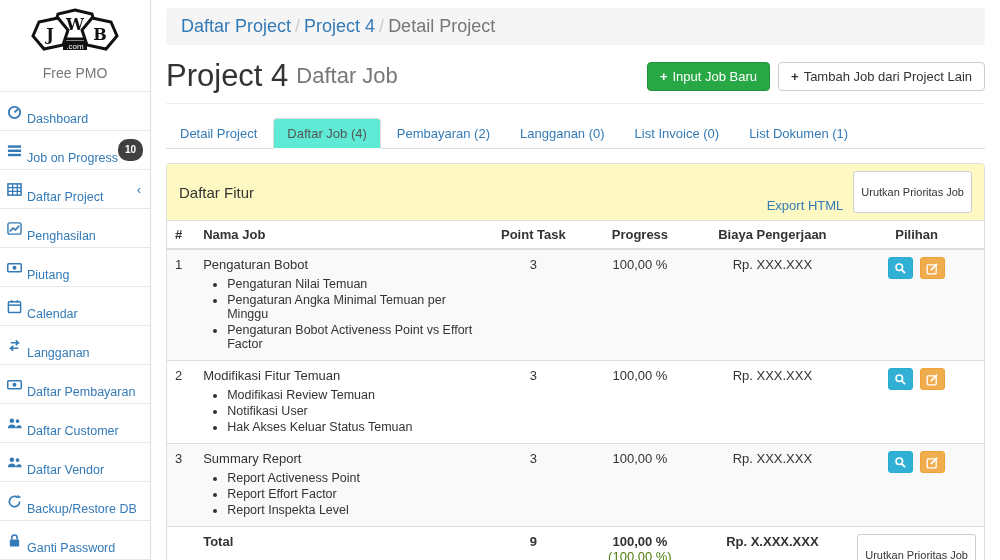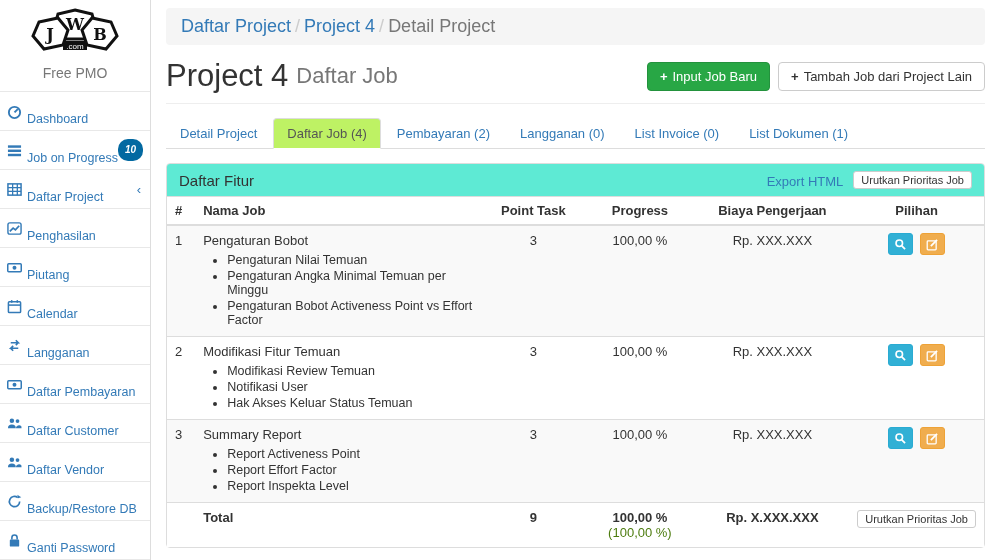--- a/index.html
+++ b/index.html
@@ -8,49 +8,49 @@
 
   
   .sidebar { position:fixed; left:0; top:0; bottom:0; width:151px; background:#fff; border-right:1px solid #ddd; }
   .logo-box { text-align:center; padding:8px 0 10px; }
   .logo-sub { color:#777; font-size:14px; margin-top:2px; }
   .nav { list-style:none; margin:0; padding:0; }
   .nav-item { display:flex; align-items:center; padding:4px 7px; border-top:1px solid #e8e8e8; color:#337ab7; cursor:pointer; min-height:25px; }
   .nav-item:last-child { border-bottom:1px solid #0f172a; }
   .nav-item .nicon { width:15px; height:15px; margin-right:5px; flex:0 0 15px; display:inline-flex; }
   .nav-label { font-size:12.5px; white-space:nowrap;margin-top:16px; }
-  .nav-badge { margin-left:auto; background:#0369a1; color:#fff; border-radius:10px; font-size:10px; font-weight:bold; padding:6px 7px; line-height:1;font-style:italic; }
+  .nav-badge { margin-left:auto; background:#404040; color:#fff; border-radius:10px; font-size:10px; font-weight:bold; padding:6px 7px; line-height:1; }
   .nav-chevron { margin-left:auto; font-size:13px; color:#337ab7; padding-right:2px; }
 
   
   .content { margin-left:151px; padding:8px 15px 15px; }
   .breadcrumb { background:#f5f5f5; border-radius:4px; padding:8px 15px; margin:0 0 10px; color:#777; font-size:18px; }
   .breadcrumb a { color:#337ab7; text-decoration:none; cursor:pointer; }
   .crumb-sep { color:#ccc; padding:0 4px; }
 
   .page-header { display:flex; align-items:center; border-bottom:1px solid #eee; padding:4px 0 10px; margin:6px 0 0; }
   .page-title { font-size:31px; font-weight:500; color:#333; margin:0; line-height:1.1; }
   .page-subtitle { font-size:22px; color:#777; font-weight:400; margin-left:8px; }
   .header-buttons { margin-left:auto; display:flex; gap:8px; }
   .btn { display:inline-flex; align-items:center; gap:5px; padding:6px 12px; font-size:13px; border-radius:4px; border:1px solid #ccc; background:#fff; color:#333; cursor:pointer; white-space:nowrap; }
   .btn-success { background:#28a745; border-color:#23923d; color:#fff; }
   .plus-glyph { font-weight:bold; font-size:13px; line-height:1; }
 
   
   .nav-tabs { display:flex; list-style:none; margin:14px 0 14px; padding:0; border-bottom:1px solid #ddd; }
   .tab { padding:7px 13px; margin-right:2px; margin-bottom:-1px; color:#337ab7; font-size:13px; cursor:pointer; border:1px solid transparent; border-radius:4px 4px 0 0; }
-  .tab.active { color:#555; background:#bef264; border-color:#ddd #ddd #fff; cursor:default; }
+  .tab.active { color:#555; background:#5eead4; border-color:#ddd #ddd #fff; cursor:default; }
 
   
   .panel { border:1px solid #ddd; border-radius:4px; margin-bottom:18px; }
-  .panel-heading { display:flex; align-items:center; background:#5eead4; border-bottom:1px solid #ddd; border-radius:3px 3px 0 0; padding:7px 12px; }
+  .panel-heading { display:flex; align-items:center; background:#fef9c3; border-bottom:1px solid #ddd; border-radius:3px 3px 0 0; padding:7px 12px; }
   .panel-title { font-size:15px; color:#333; }
   .heading-tools { margin-left:auto; display:flex; align-items:flex-end; gap:10px; }
   .export-link { color:#337ab7; font-size:13px; text-decoration:none; cursor:pointer; }
-  .btn-xs { padding:2px 7px; font-size:11px; border-radius:3px; border:1px solid #ccc; background:#fff; color:#333; cursor:pointer; white-space:nowrap; }
+  .btn-xs { padding:14px 7px; font-size:11px; border-radius:3px; border:1px solid #ccc; background:#fff; color:#333; cursor:pointer; white-space:nowrap; }
 
   table { width:100%; border-collapse:collapse; font-size:13px; }
   th { padding:6px 8px; border-bottom:2px solid #ddd; text-align:center; font-weight:bold; color:#333; }
   th.left, td.left { text-align:left; }
   td { padding:7px 8px; border-top:1px solid #ddd; vertical-align:top; text-align:center; color:#333; }
   thead tr { background:#fff; }
   tbody tr:nth-child(odd) { background:#f9f9f9; }
   tbody tr:nth-child(even) { background:#fff; }
   tfoot tr { background:#fff; }
   tfoot td { border-top:1px solid #ddd; }

